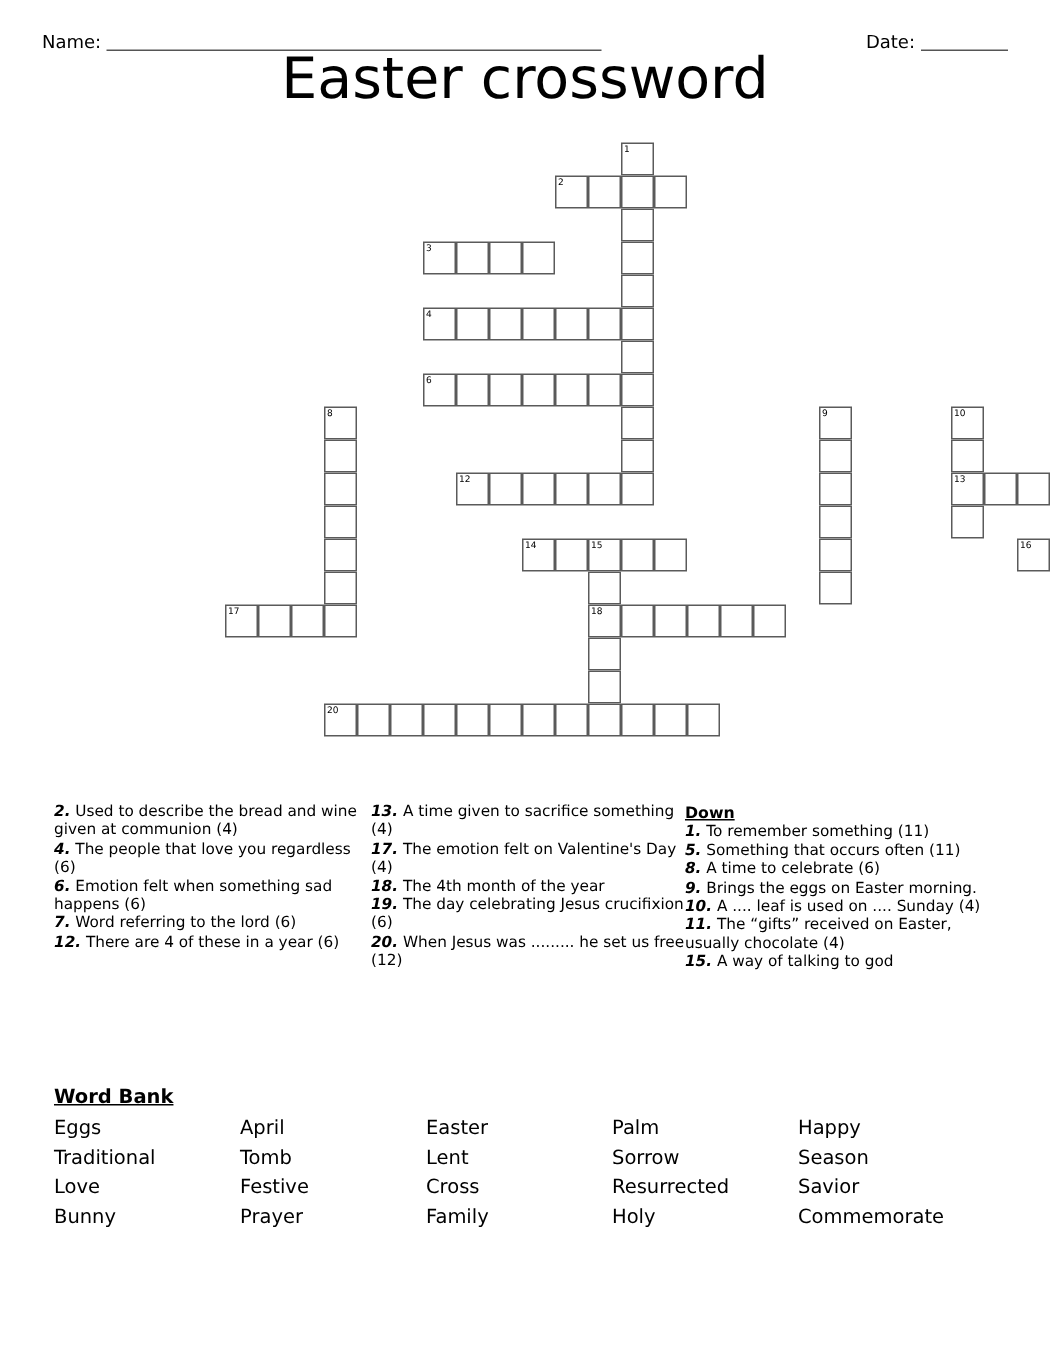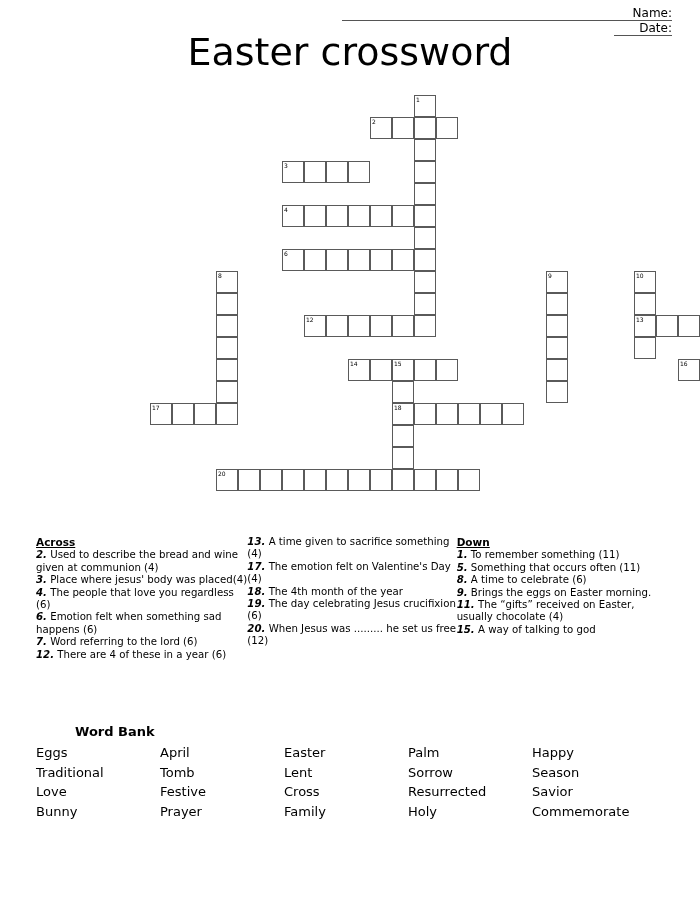--- a/index.html
+++ b/index.html
@@ -13,29 +13,28 @@
     height: 906px;
     font-family: "DejaVu Sans", sans-serif;
     color: #000000;
     position: relative;
     overflow: hidden;
   }
 
   
   .header-row {
     position: absolute;
-    left: 0; top: 0;
+    left: 0; top: 12px;
     width: 700px;
     height: 26px;
     display: flex;
-    align-items: flex-end;
+    align-items: center;
     padding: 6px 28px 0 28px;
     box-sizing: border-box;
     font-size: 12px;
-    flex-direction: column;
   }
   .hdr-label { font-size: 12px; white-space: nowrap; }
   .rule {
     display: inline-block;
     border-bottom: 1px solid #555;
     height: 11px;
     margin-left: 4px;
   }
   .rule-name { width: 330px; }
   .rule-date { width: 58px; }
@@ -115,24 +114,24 @@
 
   
   #wordbank {
     position: absolute;
     left: 36px;
     top: 724px;
     width: 640px;
   }
   #wordbank .wb-heading {
     font-weight: bold;
+    text-decoration: underline;
     font-size: 13px;
     display: block;
     margin-bottom: 4px;
-    margin-left: 39px;
   }
   .wb-grid {
     display: flex;
     width: 620px;
     align-items: center;
   }
   .wb-col {
     width: 124px;
     font-size: 13px;
     line-height: 19.6px;
@@ -268,24 +267,22 @@
       <div class="cell" style="left: 220px; top: 374px;"></div>
       <div class="cell" style="left: 242px; top: 374px;"></div>
       <div class="cell" style="left: 286px; top: 374px;"></div>
       <div class="cell" style="left: 308px; top: 374px;"></div>
       <div class="cell" style="left: 330px; top: 374px;"></div>
     </div>
 </div>
 
 <div id="clues">
   <div class="clue-col c1">
-    <span class="clue-heading">Across</span>
     <div id="across-list-1">
         <p class="clue"><b>2.</b><span> Used to describe the bread and wine given at communion (4)</span></p>
-        <p class="clue"><b>3.</b><span> Place where jesus' body was placed(4)</span></p>
         <p class="clue"><b>4.</b><span> The people that love you regardless (6)</span></p>
         <p class="clue"><b>6.</b><span> Emotion felt when something sad happens (6)</span></p>
         <p class="clue"><b>7.</b><span> Word referring to the lord (6)</span></p>
         <p class="clue"><b>12.</b><span> There are 4 of these in a year (6)</span></p>
       </div>
   </div>
   <div class="clue-col c2">
     <div id="across-list-2">
         <p class="clue"><b>13.</b><span> A time given to sacrifice something (4)</span></p>
         <p class="clue"><b>17.</b><span> The emotion felt on Valentine's Day (4)</span></p>
@@ -294,20 +291,21 @@
         <p class="clue"><b>20.</b><span> When Jesus was ......... he set us free (12)</span></p>
       </div>
   </div>
   <div class="clue-col c3">
     <span class="clue-heading">Down</span>
     <div id="down-list">
         <p class="clue"><b>1.</b><span> To remember something (11)</span></p>
         <p class="clue"><b>5.</b><span> Something that occurs often (11)</span></p>
         <p class="clue"><b>8.</b><span> A time to celebrate (6)</span></p>
         <p class="clue"><b>9.</b><span> Brings the eggs on Easter morning.</span></p>
+        <p class="clue"><b>10.</b><span> A .... leaf is used on .... Sunday (4)</span></p>
         <p class="clue"><b>11.</b><span> The “gifts” received on Easter, usually chocolate (4)</span></p>
         <p class="clue"><b>15.</b><span> A way of talking to god</span></p>
       </div>
   </div>
 </div>
 
 <div id="wordbank">
   <span class="wb-heading">Word Bank</span>
   <div class="wb-grid" id="wb-grid">
       <div class="wb-col">

